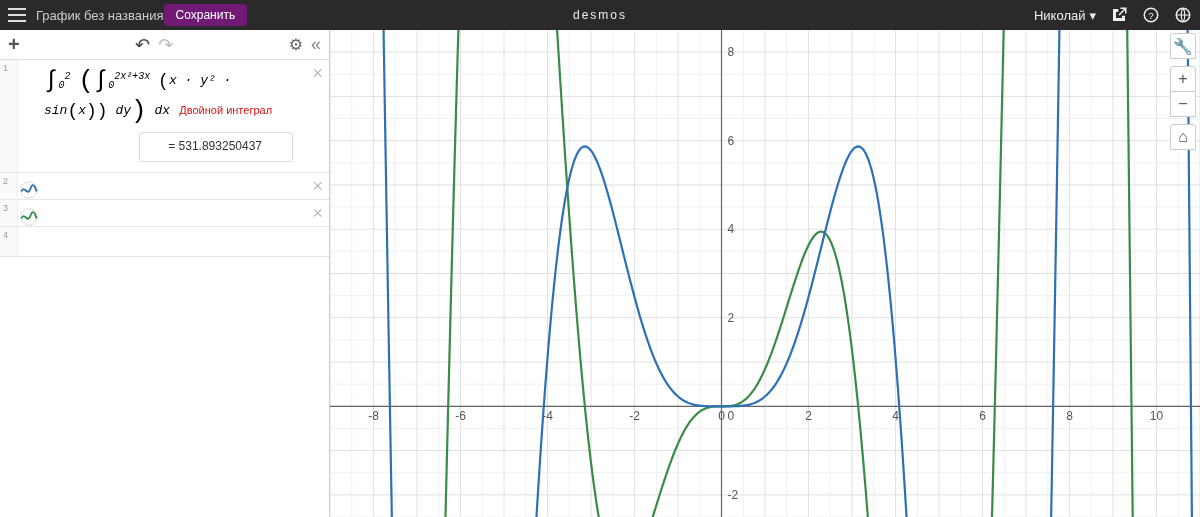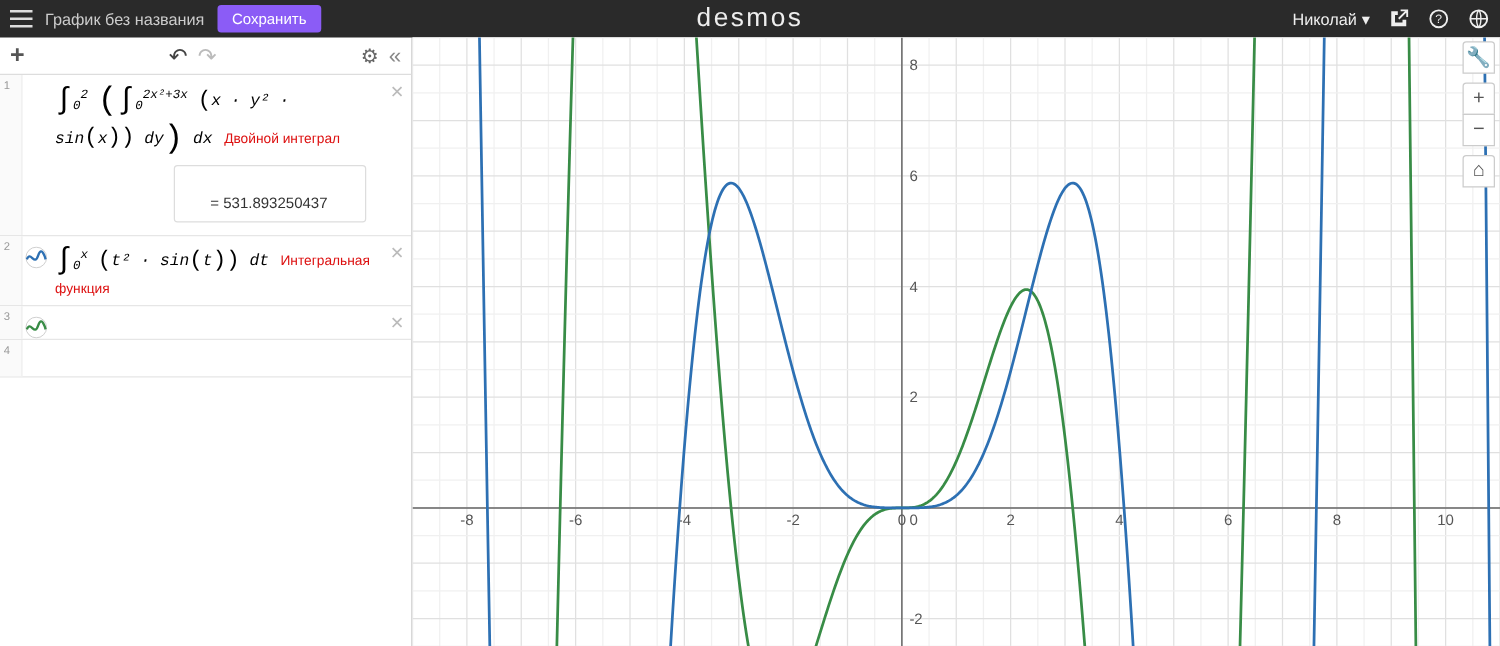--- a/index.html
+++ b/index.html
@@ -4,23 +4,23 @@
 <style>
   * { box-sizing: border-box; margin: 0; padding: 0; }
   html, body { width: 1200px; height: 517px; font-family: Arial, Helvetica, sans-serif; overflow: hidden; background: #fff; }
   
   .header {
     height: 30px; background: #2a2a2a; color: #ddd; display: flex; align-items: center;
     padding: 0 8px; font-size: 13px; position: relative;
   }
   .hamburger { width: 18px; height: 14px; display: flex; flex-direction: column; justify-content: space-between; cursor: pointer; margin-right: 10px;}
   .hamburger span { display:block; height:2px; background:#ddd; }
-  .title { color:#ccc; margin-right: 10px; }
-  .savebtn { background:#8b5cf6; color:#fff; border:none; border-radius:3px; padding:4px 12px; font-size:12px; cursor:pointer;}
-  .brand { position:absolute; left:50%; transform:translateX(-50%); font-family: "Segoe UI", Arial, sans-serif; letter-spacing:2px; font-size:21px; color:#eee;}
+  .title { color:#ccc; }
+  .savebtn { background:#701a75; color:#fff; border:none; border-radius:3px; padding:4px 12px; font-size:12px; cursor:pointer;}
+  .brand { position:absolute; left:50%; transform:translateX(-50%); font-family: "Segoe UI", Arial, sans-serif; letter-spacing:2px; font-size:12px; color:#eee;}
   .right-header { margin-left:auto; display:flex; align-items:center; gap:14px; color:#eee; }
   .user { display:flex; align-items:center; gap:4px; cursor:pointer; }
   .hicon { width:18px; height:18px; display:flex; align-items:center; justify-content:center; cursor:pointer; }
   .hicon svg { stroke:#eee; fill:none; }
   
   .main { display:flex; height: calc(517px - 30px); }
   .sidebar { width: 330px; border-right:1px solid #ccc; display:flex; flex-direction:column; background:#fff;}
   .side-toolbar { height:30px; border-bottom:1px solid #ddd; display:flex; align-items:center; padding:0 8px; gap:8px;}
   .tbtn { cursor:pointer; color:#444; display:flex; align-items:center; justify-content:center; }
   .spacer { flex:1; }
@@ -30,21 +30,21 @@
   
   .exprlist { flex:1; overflow:auto; }
   .expr { border-bottom:1px solid #e6e6e6; display:flex; position:relative; }
   .expr .idx { width:18px; font-size:9px; color:#999; padding:3px 0 0 3px; background:#fafafa; border-right:1px solid #eee;}
   .expr .marker { width:22px; display:flex; align-items:flex-start; justify-content:center; padding-top:8px;}
   .wave { width:18px; height:18px; }
   .expr .body { flex:1; padding:6px 28px 6px 4px; font-size:13px; font-family: "Cambria Math","Times New Roman",serif; }
   .expr .del { position:absolute; top:4px; right:6px; color:#bbb; cursor:pointer; font-size:18px; line-height:1;}
   .math { font-family: Liberation Mono, monospace; font-style: italic; }
   .comment { color:#d11; font-size:11px; font-style:normal; font-family:Arial, sans-serif; margin-left:6px;}
-  .result { text-align:right; padding:22px 30px 8px 0; color:#333; border:1px solid #ddd; border-radius:3px; margin:6px 8px 8px auto; width:60%; font-family:Arial; font-size:12px; background:#fff;}
+  .result { text-align:right; padding:6px 30px 8px 0; color:#333; border:1px solid #ddd; border-radius:3px; margin:6px 8px 8px auto; width:60%; font-family:Arial; font-size:12px; background:#fff;}
   .expr1 .body { padding-bottom:2px;}
   .expr.empty { height:30px; }
   .intg { font-size:24px; font-style:normal; vertical-align:middle;}
   .sup { font-size:10px; vertical-align: super;}
   .sub { font-size:10px; vertical-align: sub;}
   .bigp { font-size:26px; font-style:normal; vertical-align:middle; }
   .smp { font-size:18px; font-style:normal; vertical-align:middle;}
   
   .graph-wrap { flex:1; position:relative; background:#fff; }
   .graph-wrap svg { position:absolute; inset:0; }
@@ -123,24 +123,20 @@
         <span class="del">×</span>
       </div>
 
       <div class="expr">
         <div class="idx">2</div>
         <div class="marker">
           <svg class="wave" viewBox="0 0 24 24">
               <circle cx="12" cy="12" r="11" fill="#fff" stroke="#ccc"></circle>
               <path d="M2 14 C6 4, 10 22, 14 10 S 22 14, 22 14" stroke="#2d70b3" stroke-width="2.5" fill="none"></path>
             </svg>
-        </div>
-        <div class="body">
-          <span class="math"><span class="intg">∫</span><span class="sub">0</span><span class="sup">x</span> <span class="smp">(</span>t² · sin<span class="smp">(</span>t<span class="smp">)</span><span class="smp">)</span> dt</span>
-          <span class="comment">Интегральная функция</span>
         </div>
         <span class="del">×</span>
       </div>
 
       <div class="expr">
         <div class="idx">3</div>
         <div class="marker">
           <svg class="wave" viewBox="0 0 24 24">
               <circle cx="12" cy="12" r="11" fill="#fff" stroke="#ccc"></circle>
               <path d="M2 14 C6 4, 10 22, 14 10 S 22 14, 22 14" stroke="#388c46" stroke-width="2.5" fill="none"></path>

